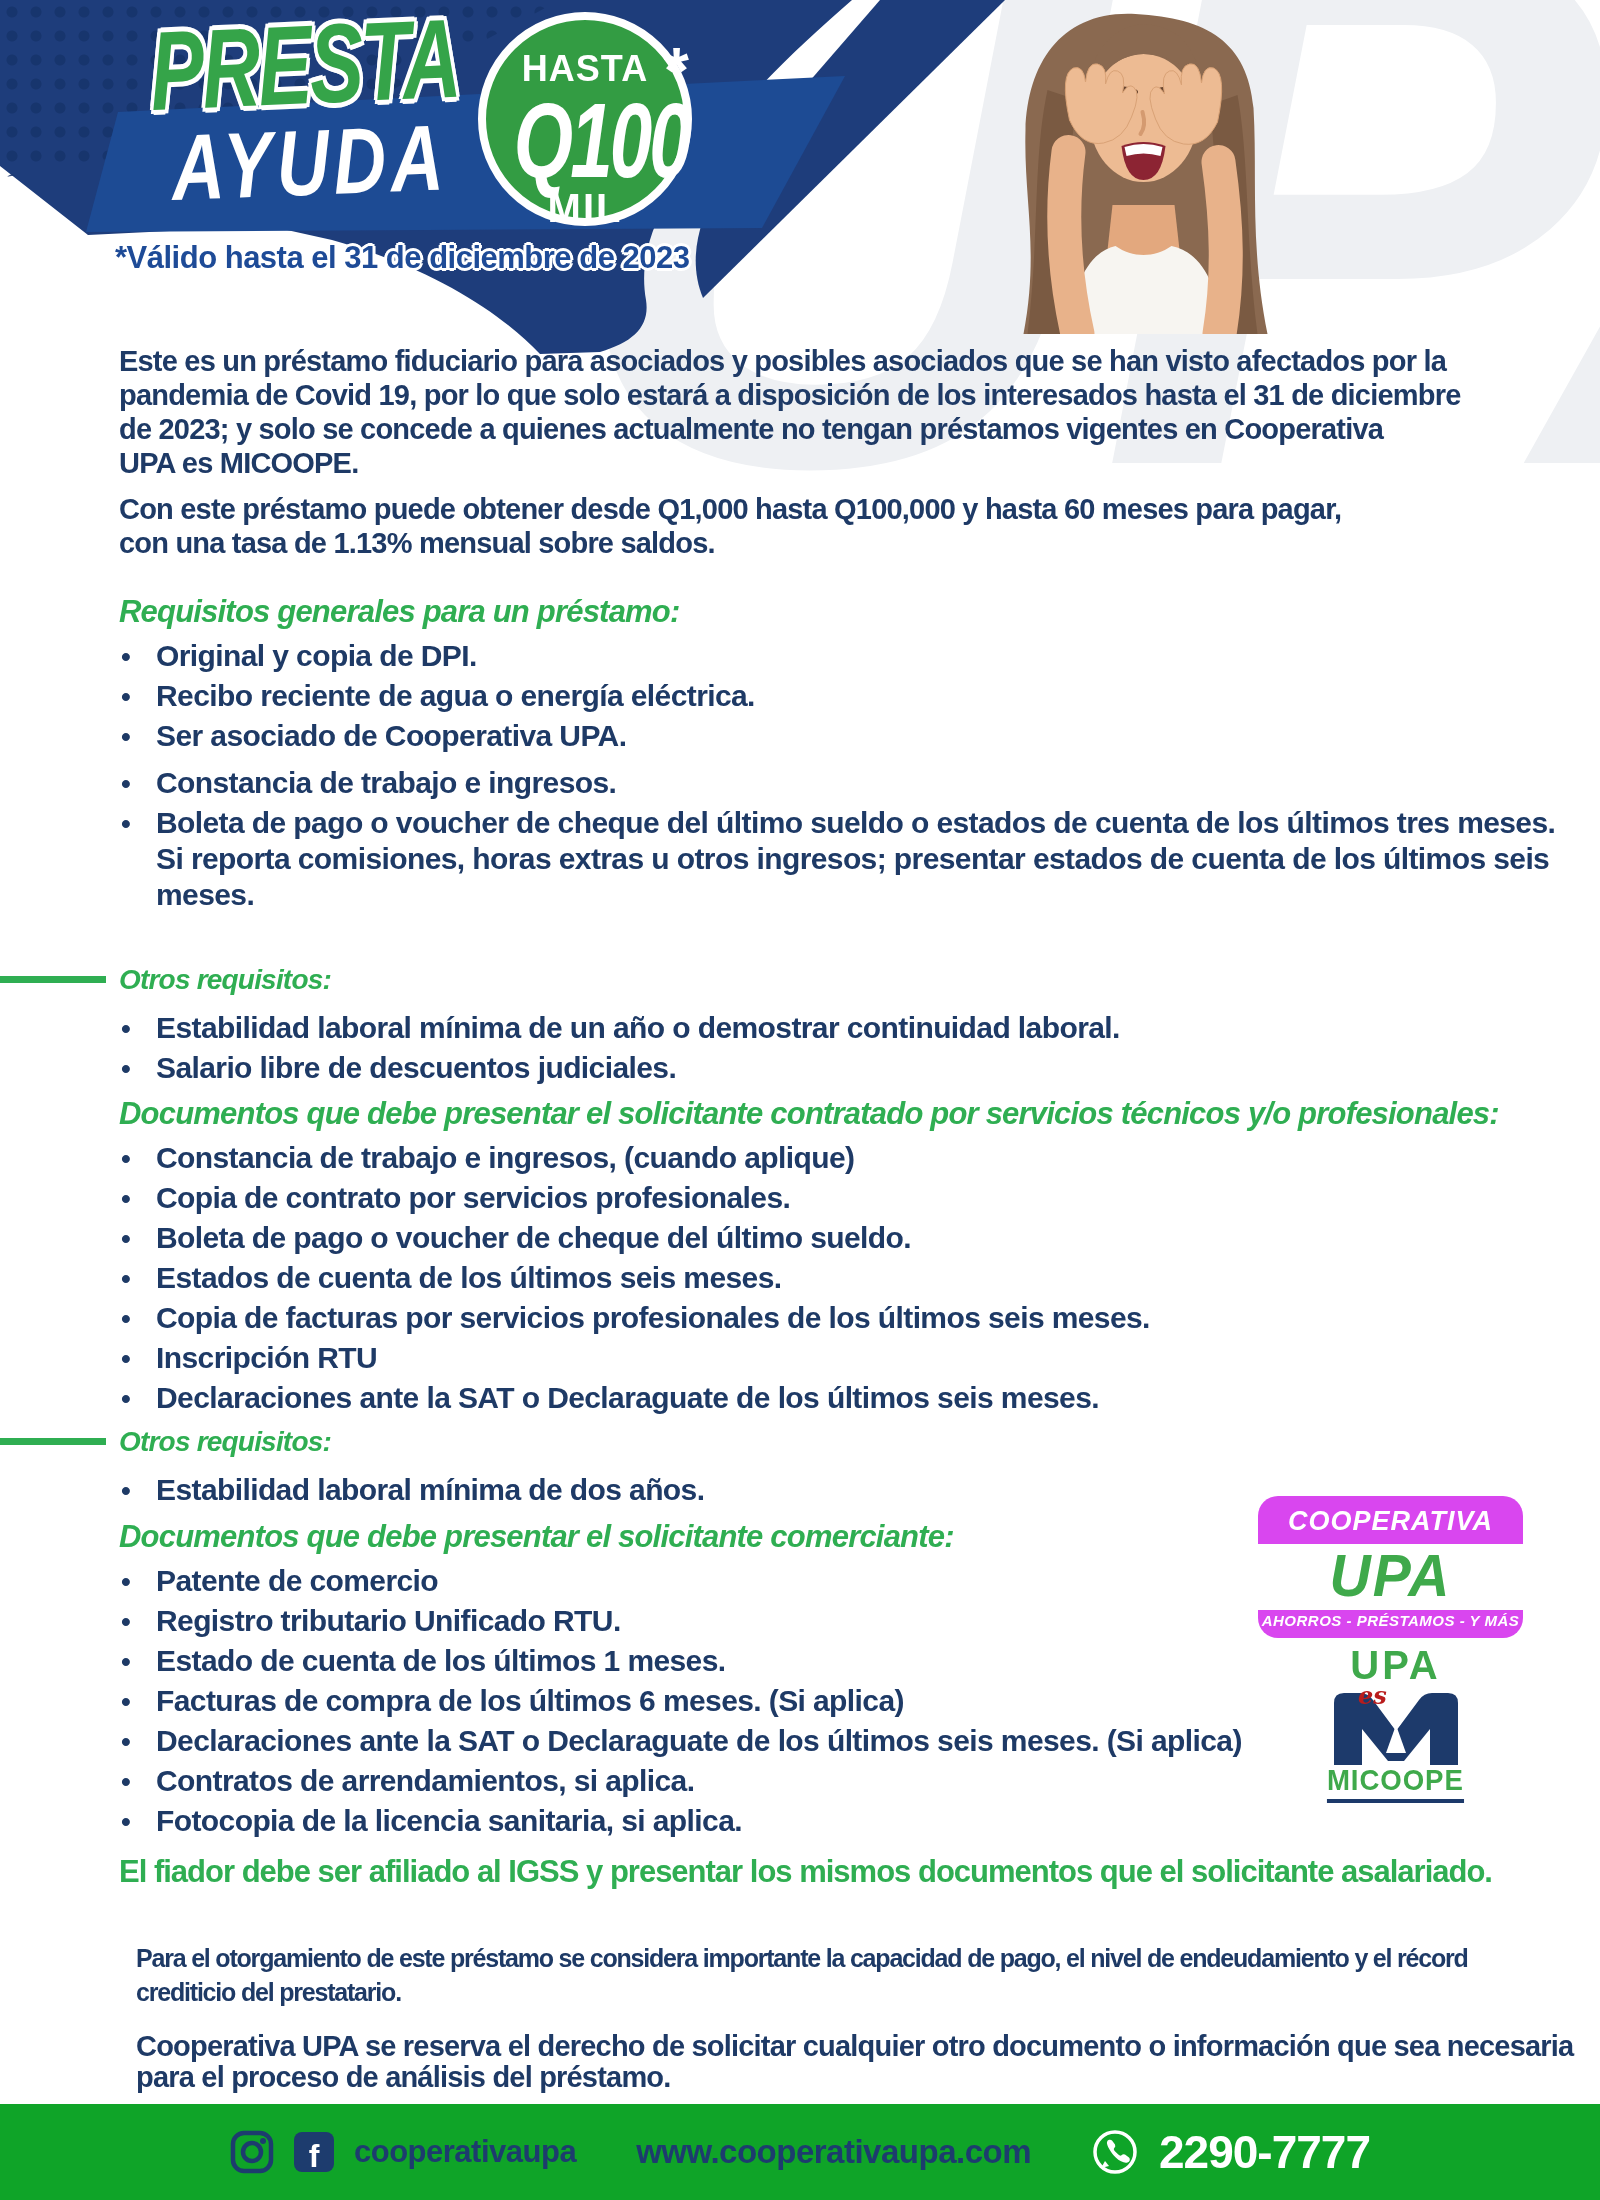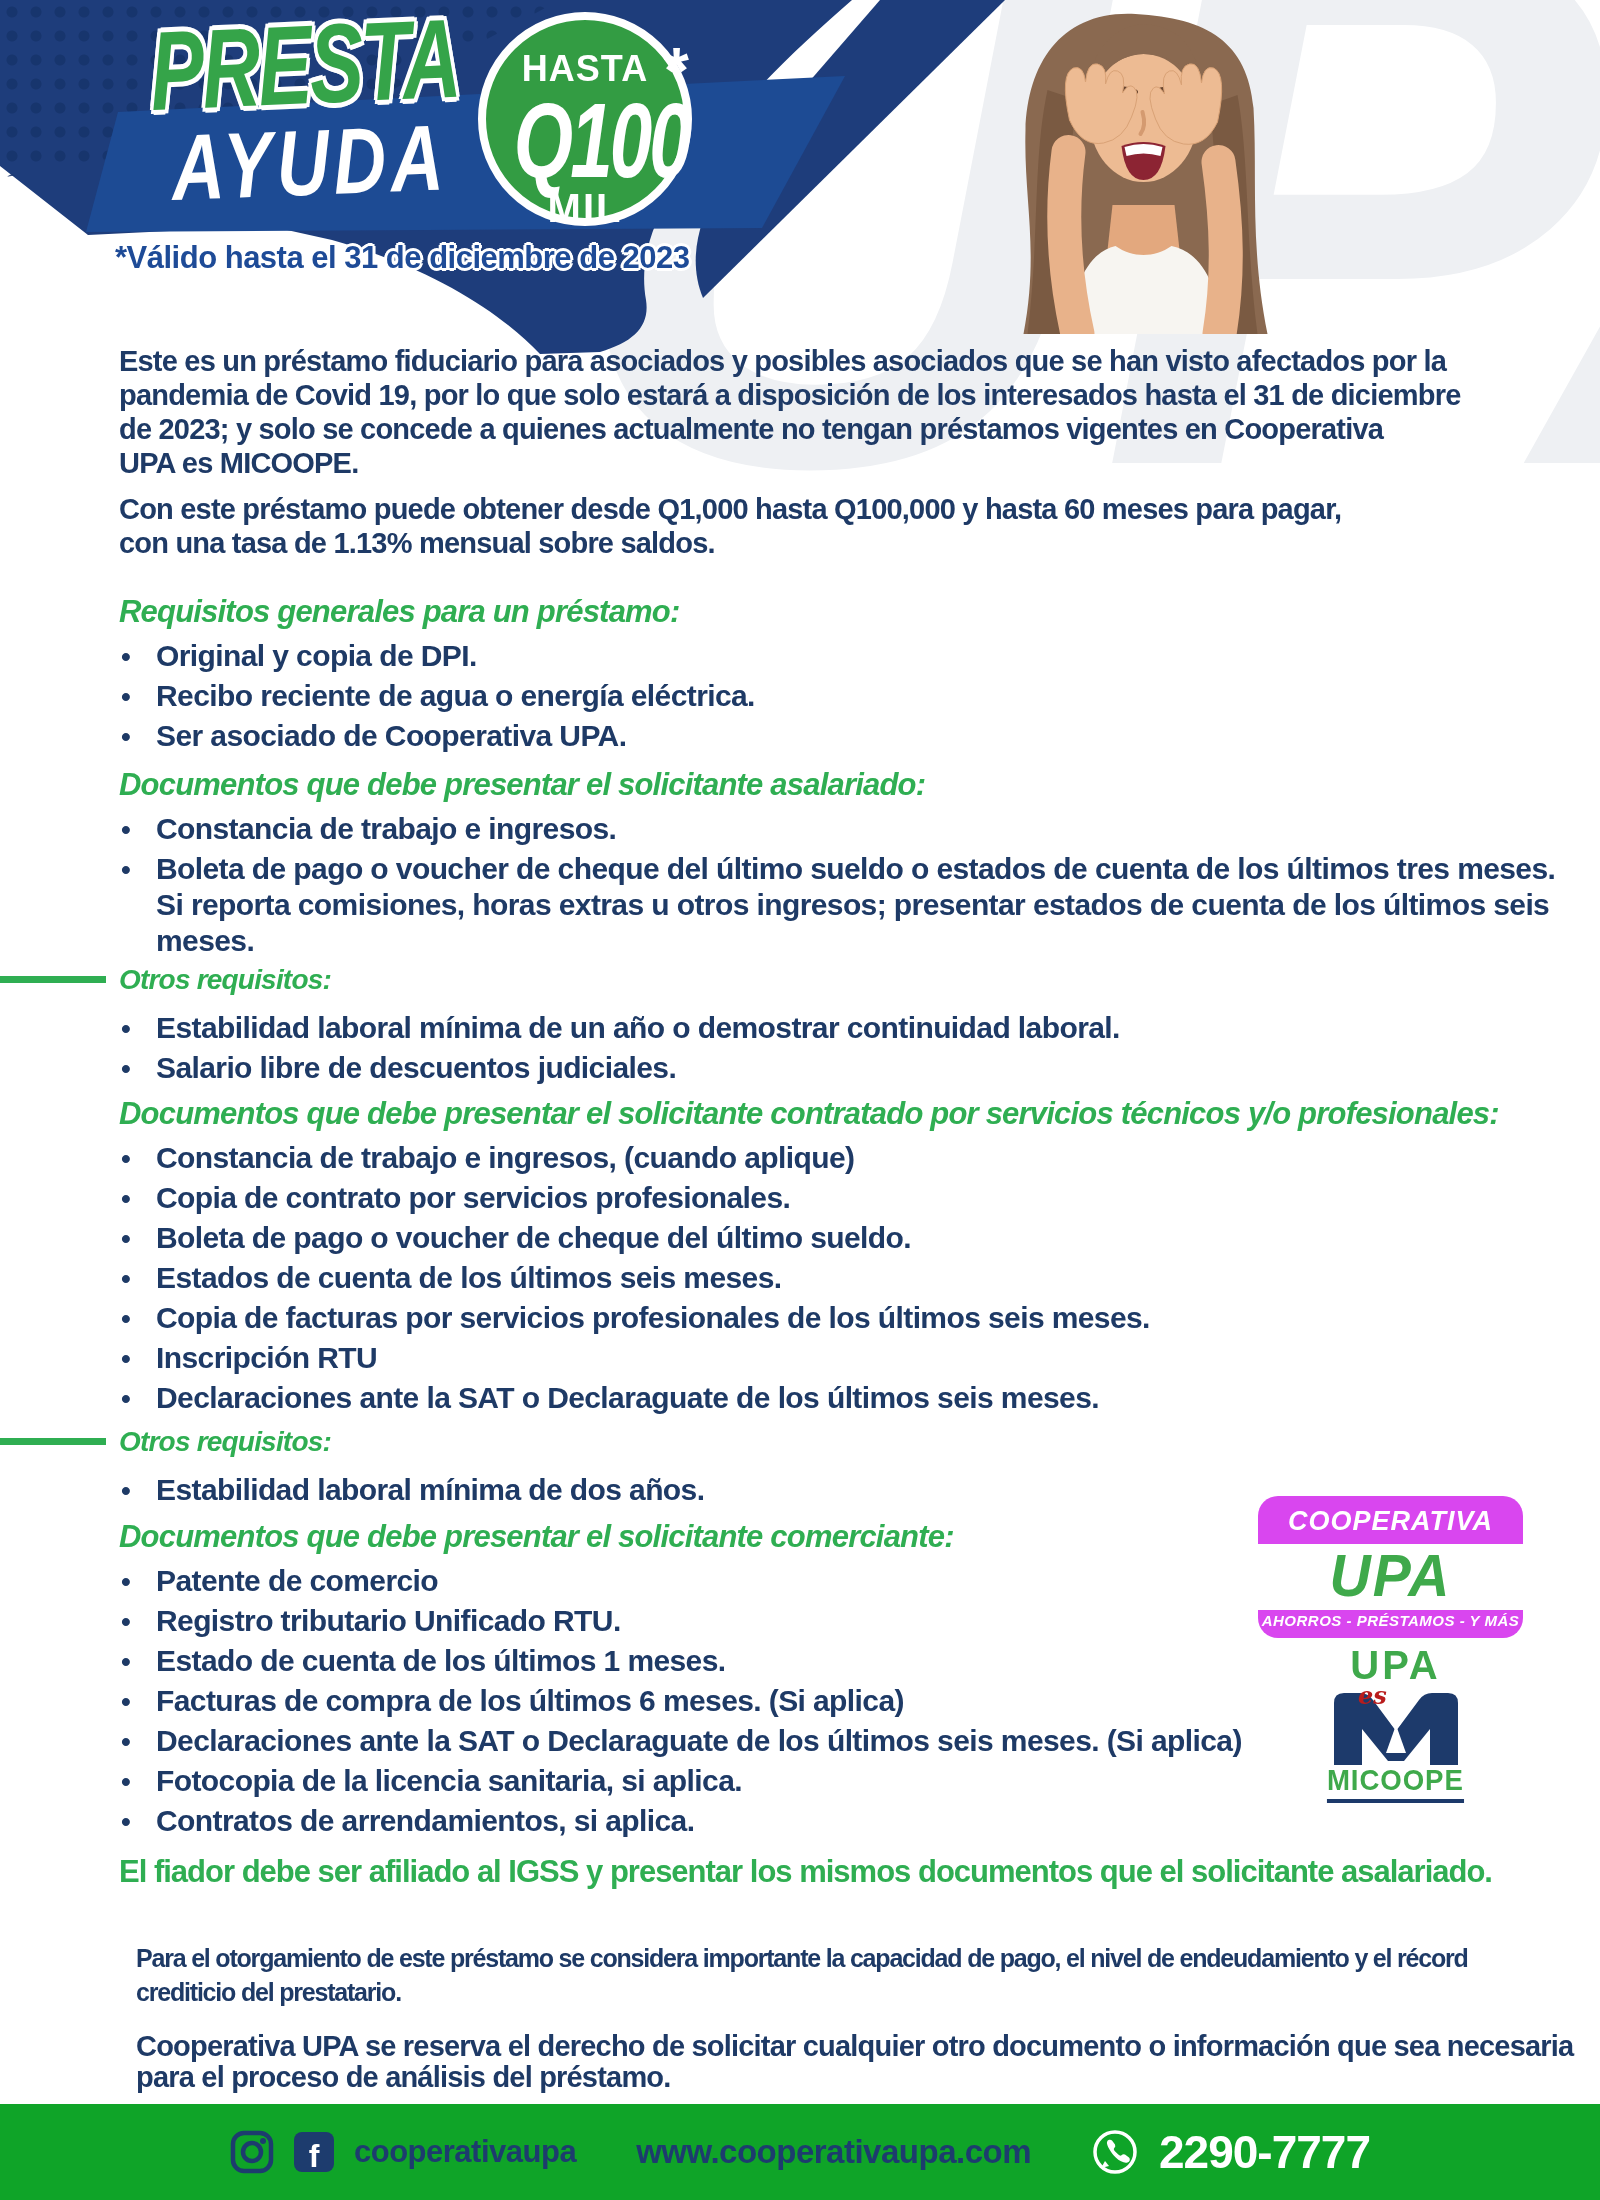--- a/index.html
+++ b/index.html
@@ -150,21 +150,20 @@
     <div class="section" style="top: 592px;">
       <h3>Requisitos generales para un préstamo:</h3>
       <ul class="items">
             <li>Original y copia de DPI.</li>
             <li>Recibo reciente de agua o energía eléctrica.</li>
             <li>Ser asociado de Cooperativa UPA.</li>
           </ul>
     </div>
 
     <div class="section" style="top: 765px;">
-      <h3>Documentos que debe presentar el solicitante asalariado:</h3>
       <ul class="items">
             <li>Constancia de trabajo e ingresos.</li>
             <li>Boleta de pago o voucher de cheque del último sueldo o estados de cuenta de los últimos tres meses. Si reporta comisiones, horas extras u otros ingresos; presentar estados de cuenta de los últimos seis meses.</li>
           </ul>
     </div>
 
     <div class="section with-rule small" style="top: 962px;">
       <h3>Otros requisitos:</h3>
       <ul class="items">
             <li>Estabilidad laboral mínima de un año o demostrar continuidad laboral.</li>
@@ -193,22 +192,22 @@
     </div>
 
     <div class="section" style="top: 1517px;">
       <h3>Documentos que debe presentar el solicitante comerciante:</h3>
       <ul class="items">
             <li>Patente de comercio</li>
             <li>Registro tributario Unificado RTU.</li>
             <li>Estado de cuenta de los últimos 1 meses.</li>
             <li>Facturas de compra de los últimos 6 meses. (Si aplica)</li>
             <li>Declaraciones ante la SAT o Declaraguate de los últimos seis meses. (Si aplica)</li>
+            <li>Contratos de arrendamientos, si aplica.</li>
             <li>Fotocopia de la licencia sanitaria, si aplica.</li>
-            <li>Contratos de arrendamientos, si aplica.</li>
           </ul>
     </div>
   </div>
     <p class="fiador">El fiador debe ser afiliado al IGSS y presentar los mismos documentos que el solicitante asalariado.</p>
     <p class="note" id="n1">Para el otorgamiento de este préstamo se considera importante la capacidad de pago, el nivel de endeudamiento y el récord
 crediticio del prestatario.</p>
     <p class="note" id="n2">Cooperativa UPA se reserva el derecho de solicitar cualquier   otro documento o información que sea necesaria
 para el proceso de análisis del préstamo.</p>
   </div>
 

